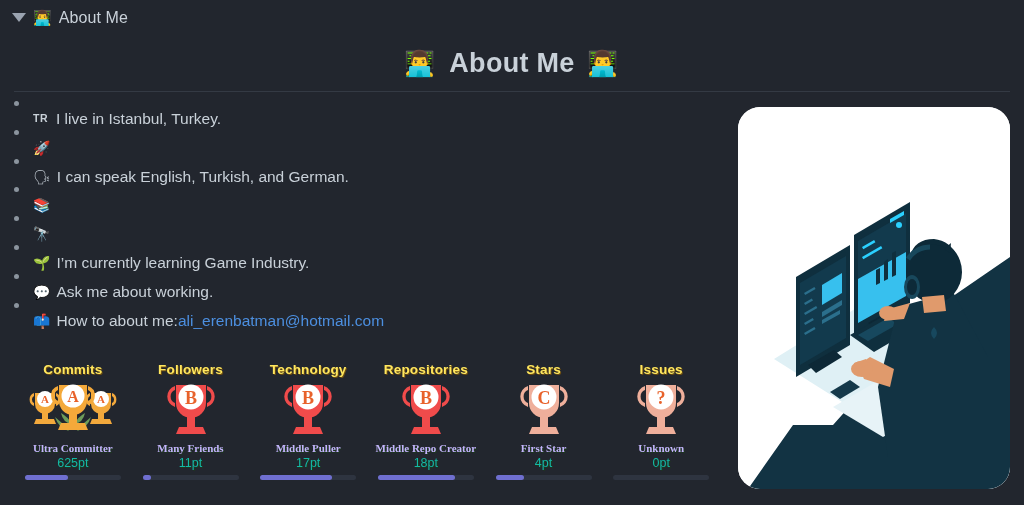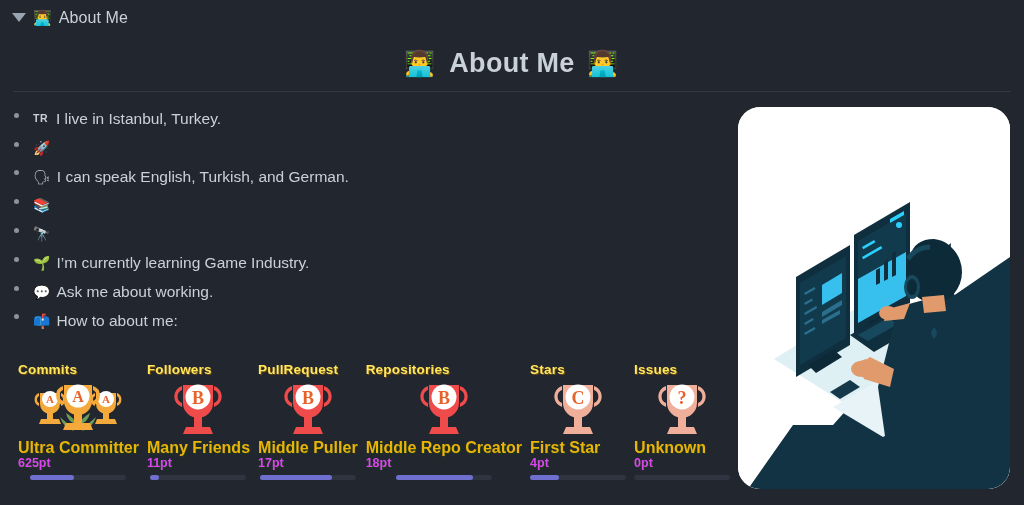--- a/index.html
+++ b/index.html
@@ -68,21 +68,21 @@
     padding: 13px 14px 0 14px;
     gap: 10px;
   }
   .left-col { flex: 1 1 auto; min-width: 0; }
   .right-col { flex: 0 0 272px; }
 
   
   ul.facts { list-style: none; }
   ul.facts li {
     display: flex;
-    align-items: center;
+    align-items: flex-start;
     color: #c9d1d9;
     font-size: 15.5px;
     line-height: 28.8px;
     white-space: nowrap;
   }
   .bullet-dot {
     flex: 0 0 auto;
     width: 5px; height: 5px;
     border-radius: 50%;
     background: #8b949e;
@@ -125,51 +125,52 @@
   
   .trophy-row {
     position: absolute;
     left: 14px;
     top: 362px;
     width: 706px;
     display: flex;
   }
   .trophy-card {
     flex: 1 1 0;
-    text-align: left;
+    text-align: center;
     padding: 0 4px;
   }
   .trophy-title {
     font-size: 13.5px;
     font-weight: bold;
     color: #FFE75E;
     text-shadow: 1px 1px 0 #6b4b10;
     letter-spacing: .2px;
     line-height: 15px;
   }
   .trophy-art {
     height: 62px;
     display: flex;
     align-items: flex-end;
     justify-content: center;
     margin-top: 2px;
   }
   .trophy-art svg { display: block; }
   .trophy-rank {
-    font-size: 16px;
+    font-size: 11px;
     font-weight: bold;
-    color: #eab308;
+    color: #c4b5fd;
     text-shadow: 1px 1px 0 #1d3a1d;
     line-height: 14.5px;
     white-space: nowrap;
+    font-family: Liberation Serif, serif;
   }
   .trophy-points {
     font-size: 12.5px;
-    font-weight: bold;
-    color: #d946ef;
+    font-weight: normal;
+    color: #14b8a6;
     text-shadow: 1px 1px 0 #1d3a1d;
     line-height: 14.5px;
   }
   .progress-track {
     margin: 5px auto 0 auto;
     width: 96px;
     height: 5px;
     border-radius: 3px;
     background: #2e3440;
   }
@@ -238,20 +239,21 @@
       <li>
         <span class="bullet-dot"></span>
         <span class="fact-icon">💬</span>
         <span>Ask me about working.</span>
       </li>
 
       <li>
         <span class="bullet-dot"></span>
         <span class="fact-icon">📫</span>
         <span>How to about me: </span>
+        <a class="email" href="#">ali_erenbatman@hotmail.com</a>
       </li>
 
     </ul>
   </div>
 
   <div class="right-col">
     <div class="illus-card">
       <svg viewBox="0 0 272 382" xmlns="http://www.w3.org/2000/svg">
         <rect x="0" y="0" width="272" height="382" fill="#ffffff"></rect>
 
@@ -388,21 +390,21 @@
       </svg>
     </div>
     <div class="trophy-rank">Many Friends</div>
     <div class="trophy-points">11pt</div>
     <div class="progress-track">
       <div class="progress-fill" style="width:9%"></div>
     </div>
   </div>
 
   <div class="trophy-card">
-    <div class="trophy-title">PullRequest</div>
+    <div class="trophy-title">Technology</div>
     <div class="trophy-art">
       <svg width="62" height="60" viewBox="0 0 62 60">
         <g fill="#F04B4B">
           <path d="M16 4 h30 v18 a15 15 0 0 1 -30 0 Z"></path>
           <path d="M15 5 a11 11 0 0 0 0 21 l0 -4 a7 7 0 0 1 0 -13 Z"></path>
           <path d="M47 5 a11 11 0 0 1 0 21 l0 -4 a7 7 0 0 0 0 -13 Z"></path>
           <rect x="27" y="36" width="8" height="10"></rect>
           <path d="M19 46 h24 l3 7 h-30 Z"></path>
         </g>
         <circle cx="31" cy="16" r="12.5" fill="#ffffff"></circle>

